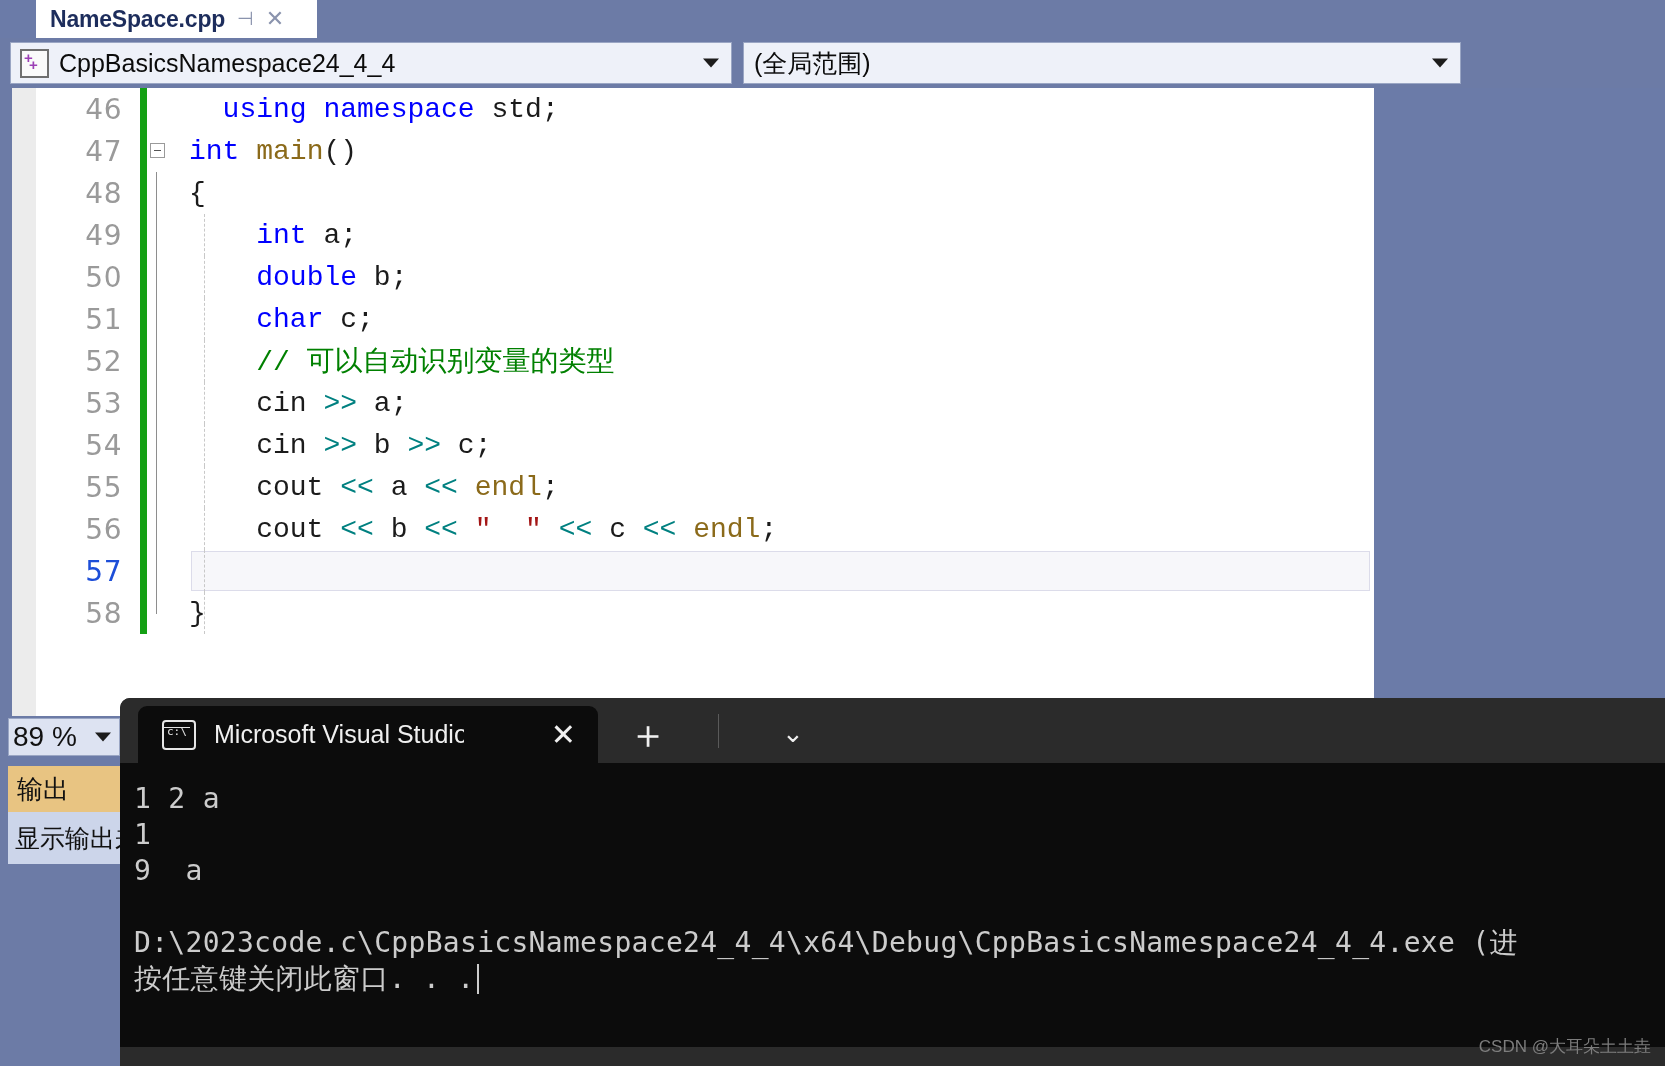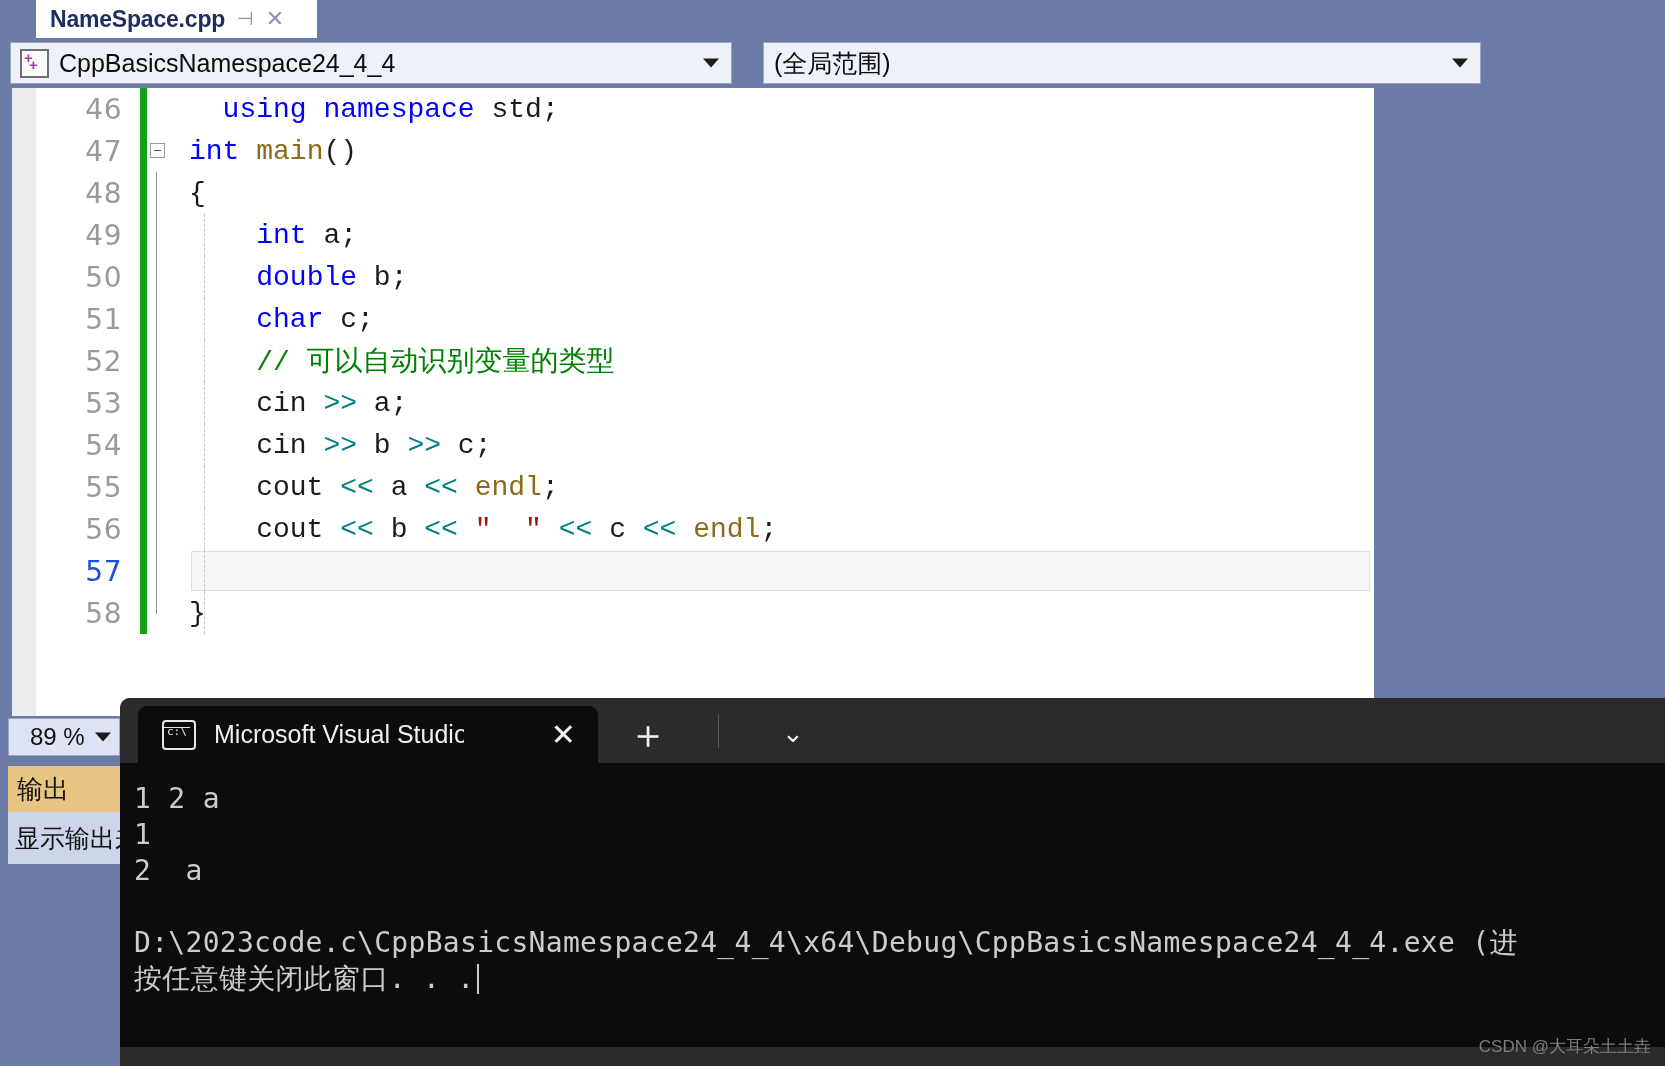--- a/index.html
+++ b/index.html
@@ -42,29 +42,29 @@
   .tab-close {
     margin-left: 12px; color: #8a93ad; font-size: 22px; line-height: 1;
     font-weight: 300;
   }
 
   
   .navbar {
     position: absolute; left: 0; top: 38px;
     width: 1665px; height: 50px;
     background: #6c7ba6;
-    display: flex; align-items: center; gap: 13px;
+    display: flex; align-items: center;
   }
   .combo {
     height: 42px;
     background: #eef1f9;
     border: 1px solid #9aa6c4;
     box-sizing: border-box;
     display: flex; align-items: center;
-    margin-left: 18px;
+    margin-left: 11px;
     position: relative;
   }
   .combo.first { margin-left: 10px; width: 722px; }
   .combo.second { width: 718px; }
   .combo.third { width: 200px; }
   .combo .ctext {
     font-size: 25px; color: #0b0b0b;
     white-space: nowrap; overflow: hidden;
     margin-left: 10px;
   }
@@ -193,21 +193,21 @@
 
   
   .zoombox {
     position: absolute; left: 8px; top: 718px;
     width: 112px; height: 38px;
     background: #dde3f2;
     border: 1px solid #9aa6c4;
     box-sizing: border-box;
     display: flex; align-items: center;
   }
-  .zoombox .zt { font-size: 24px; color: #111; margin-left: 21px; }
+  .zoombox .zt { font-size: 28px; color: #111; margin-left: 4px; }
   .zoombox .caret2 {
     position: absolute; right: 8px; top: 50%;
     transform: translateY(-50%);
     width: 0; height: 0;
     border-left: 8px solid transparent;
     border-right: 8px solid transparent;
     border-top: 9px solid #1c1c1c;
   }
   .outtab {
     position: absolute; left: 8px; top: 766px;
@@ -406,21 +406,21 @@
         <span class="ctitle">Microsoft Visual Studio 调试控</span>
         <span class="cclose">✕</span>
       </div>
       <span class="cplus">＋</span>
       <span class="cdiv"></span>
       <span class="cchev">⌄</span>
     </div>
     <div class="console-body" id="console-body">
         <div class="cline">1 2 a</div>
         <div class="cline">1</div>
-        <div class="cline">2  a</div>
+        <div class="cline">9  a</div>
         <div class="cline blank">&nbsp;</div>
         <div class="cline">D:\2023code.c\CppBasicsNamespace24_4_4\x64\Debug\CppBasicsNamespace24_4_4.exe (进</div>
         <div class="cline">按任意键关闭此窗口. . .<span class="cursor"></span></div>
       </div>
     <div class="watermark">CSDN @大耳朵土土垚</div>
   </div>
 
 </div>
 
 </body></html>

